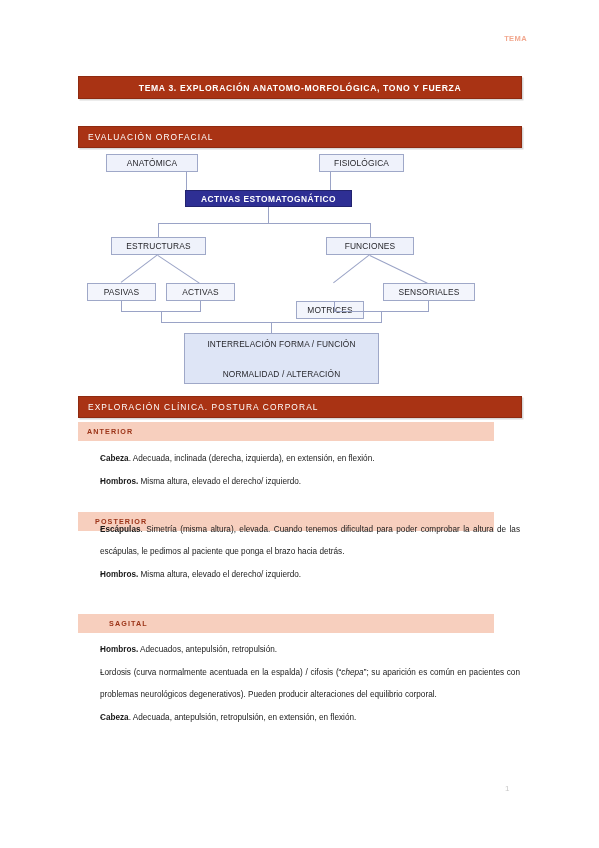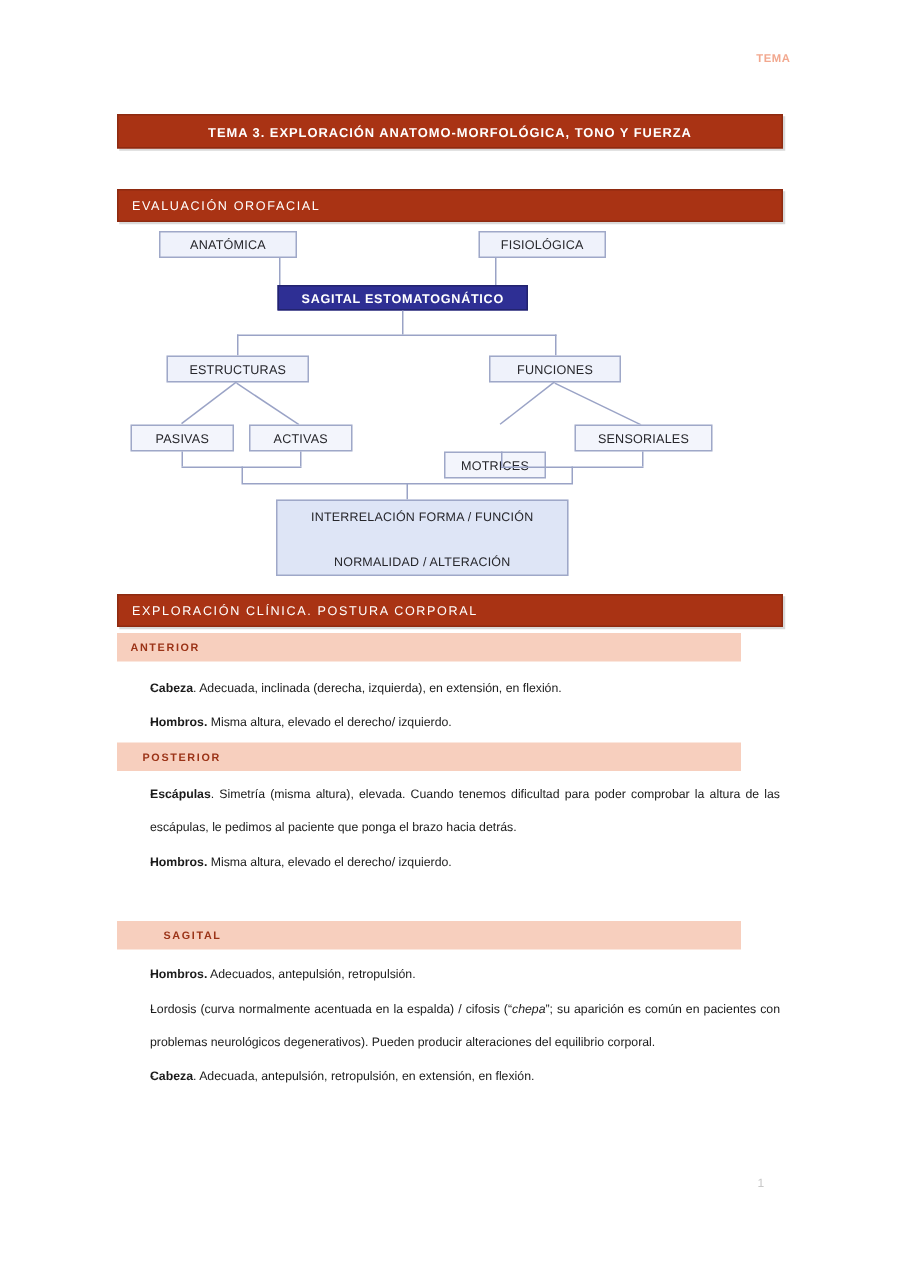--- a/index.html
+++ b/index.html
@@ -71,21 +71,21 @@
     box-sizing: border-box;
     display: flex;
     align-items: center;
     color: #9B3317;
     font-size: 7.2px;
     font-weight: bold;
     letter-spacing: 1.1px;
     padding-left: 9px;
   }
   #sub-anterior  { top: 422px; }
-  #sub-posterior { top: 495px; padding-left: 17px; }
+  #sub-posterior { top: 512px; padding-left: 17px; }
   #sub-sagital   { top: 614px; padding-left: 31px; }
 
   
   .list {
     position: absolute;
     left: 78px;
     width: 444px;
     box-sizing: border-box;
   }
   #list-anterior  { top: 448px; }
@@ -195,21 +195,21 @@
       <span>ANATÓMICA</span>
     </div>
   <div class="node plain" style="left:241px; top:4px;   width:85px;  height:18px;">
       <span>FISIOLÓGICA</span>
     </div>
 
   <div class="connector vline" style="left:108px; top:22px; height:19px;"></div>
   <div class="connector vline" style="left:252px; top:22px; height:19px;"></div>
 
   <div class="node root" style="left:107px; top:40px; width:167px; height:17px;">
-      <span>SAGITAL  ESTOMATOGNÁTICO</span>
+      <span>ACTIVAS  ESTOMATOGNÁTICO</span>
     </div>
 
   <div class="connector vline" style="left:190px; top:57px;  height:16px;"></div>
   <div class="connector hline" style="left:80px;  top:73px;  width:213px;"></div>
   <div class="connector vline" style="left:80px;  top:73px;  height:14px;"></div>
   <div class="connector vline" style="left:292px; top:73px;  height:14px;"></div>
 
   <div class="node plain" style="left:33px;  top:87px; width:95px; height:18px;">
       <span>ESTRUCTURAS</span>
     </div>

